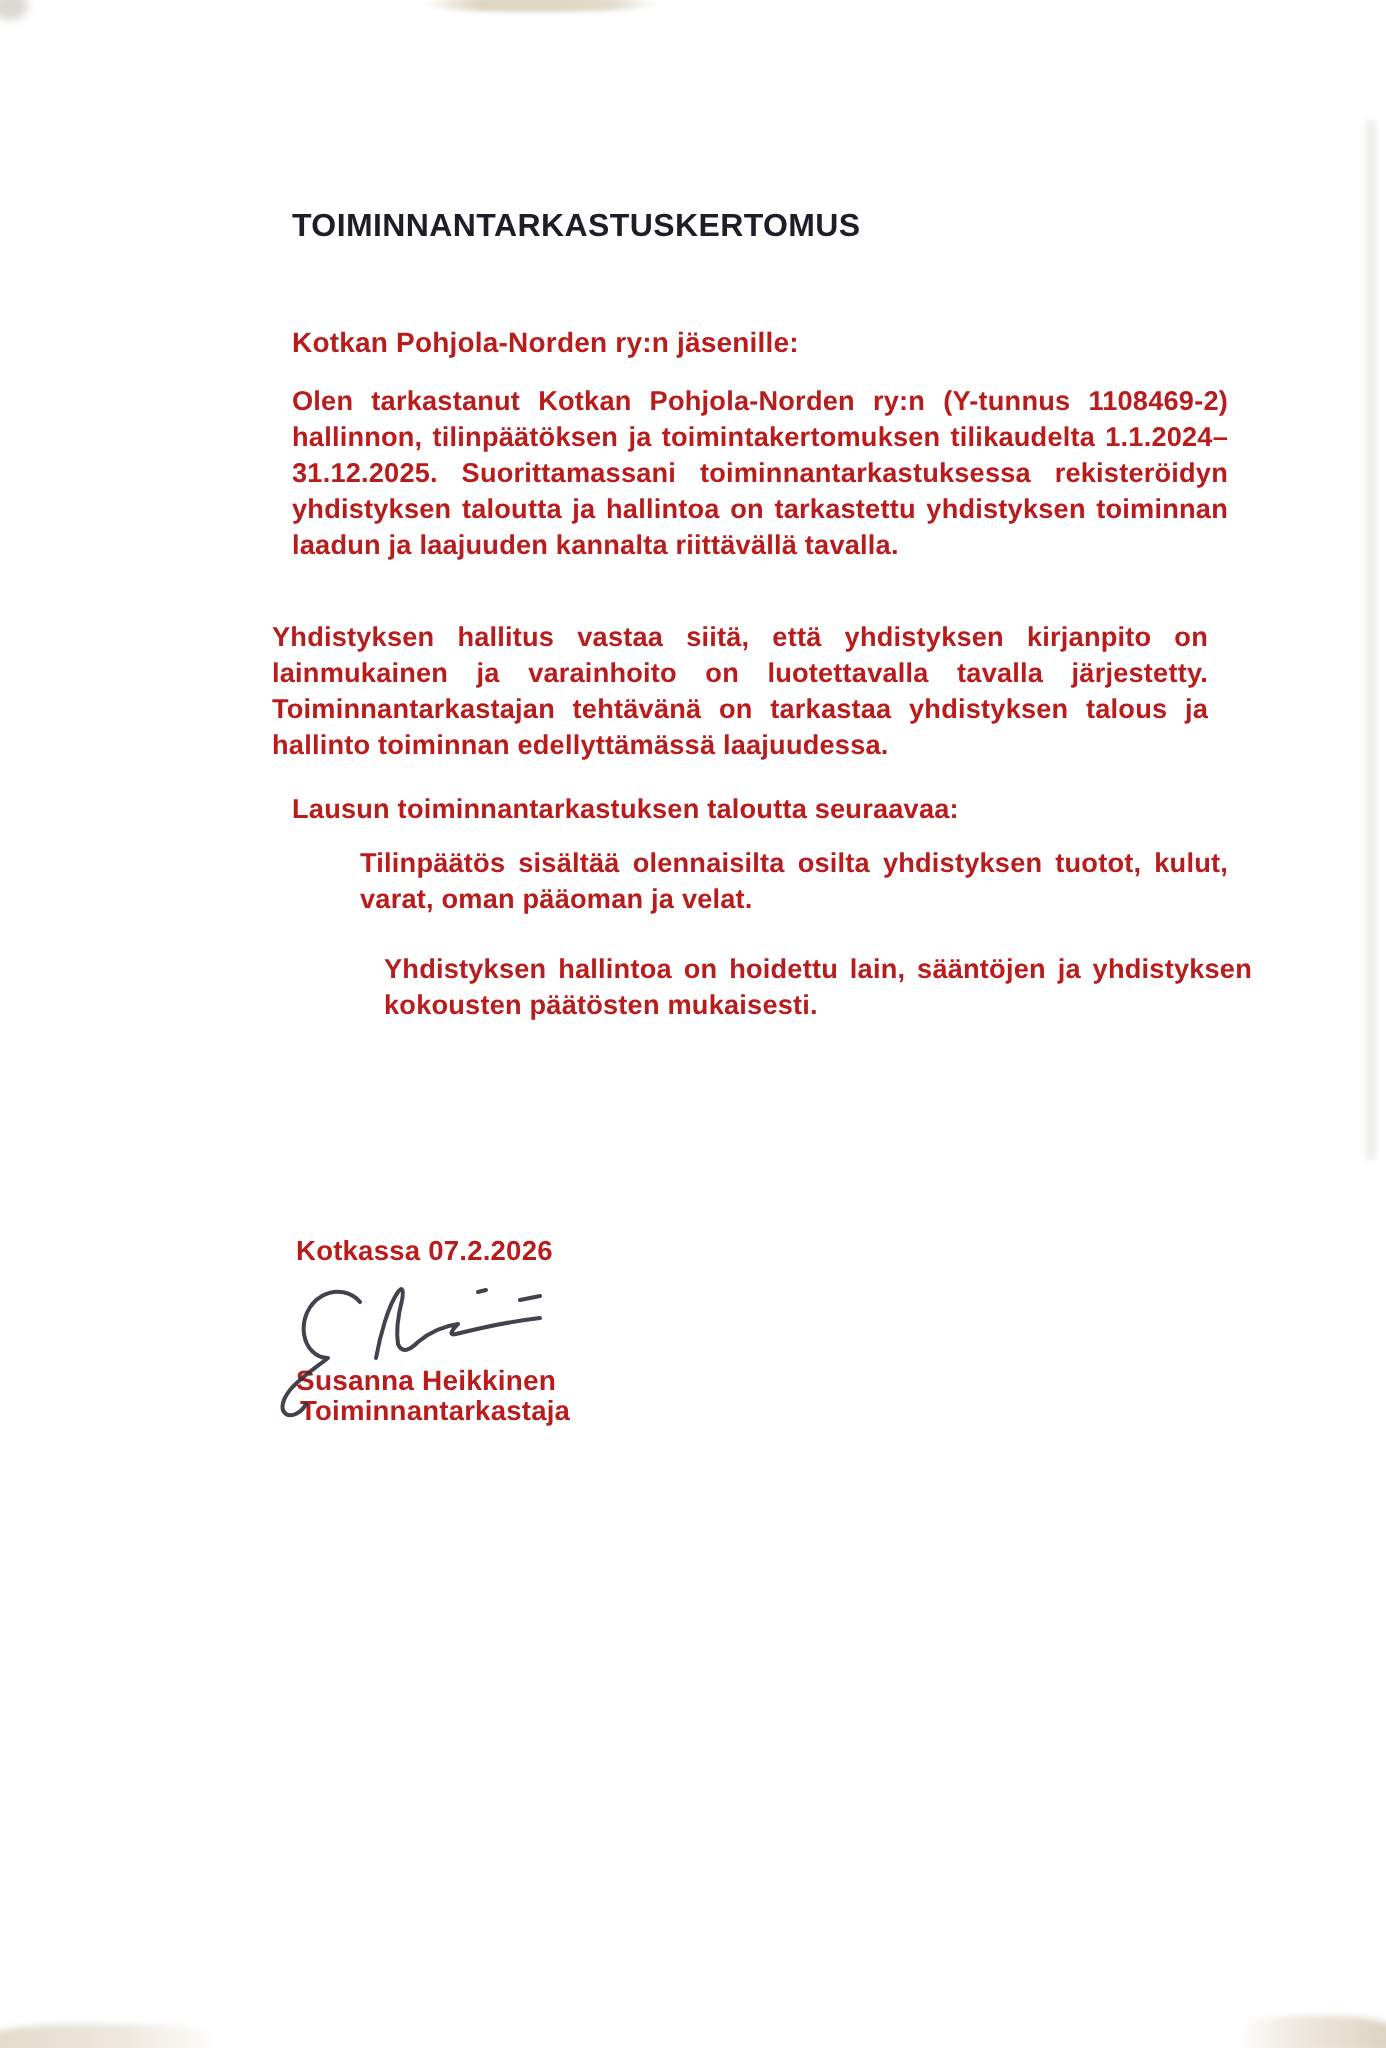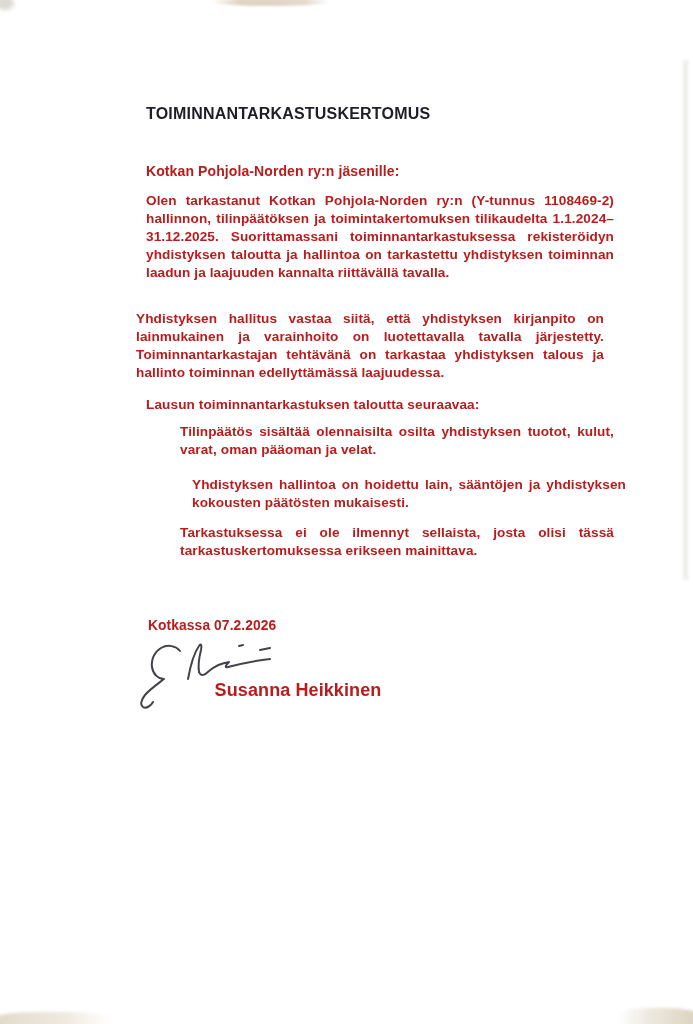--- a/index.html
+++ b/index.html
@@ -33,21 +33,21 @@
   }
   .salutation { left: 146px; top: 162px; width: 468px; font-size: 14px; }
   .para { text-align: justify; }
   .p1 { left: 146px; top: 192px; width: 468px; }
   .p2 { left: 136px; top: 310px; width: 468px; }
   .leadin { left: 146px; top: 396px; width: 468px; }
   .f1 { left: 180px; top: 423px; width: 434px; }
   .f2 { left: 180px; top: 476px; width: 434px; margin-left: 12px; }
   .f3 { left: 180px; top: 524px; width: 434px; }
   .dateline { left: 148px; top: 617px; width: 300px; font-size: 13.8px; }
-  .signer-name { left: 148px; top: 681px; width: 300px; font-size: 18px; text-align: center; }
+  .signer-name { left: 148px; top: 681px; width: 300px; font-size: 14px; }
   .signer-title { left: 150px; top: 697px; width: 300px; font-size: 13.8px; }
   .signature-svg {
     position: absolute;
     left: 130px; top: 635px;
     width: 160px; height: 80px;
     z-index: 3;
   }
   
   .artifact { position: absolute; pointer-events: none; }
   .smudge-top {
@@ -98,21 +98,20 @@
   <div class="txt para p1">Olen tarkastanut Kotkan Pohjola-Norden ry:n (Y-tunnus 1108469-2) hallinnon, tilinpäätöksen ja toimintakertomuksen tilikaudelta 1.1.2024–31.12.2025. Suorittamassani toiminnantarkastuksessa rekisteröidyn yhdistyksen taloutta ja hallintoa on tarkastettu yhdistyksen toiminnan laadun ja laajuuden kannalta riittävällä tavalla.</div>
 
   <div class="txt para p2">Yhdistyksen hallitus vastaa siitä, että yhdistyksen kirjanpito on lainmukainen ja varainhoito on luotettavalla tavalla järjestetty. Toiminnantarkastajan tehtävänä on tarkastaa yhdistyksen talous ja hallinto toiminnan edellyttämässä laajuudessa.</div>
 
   <div class="txt leadin">Lausun toiminnantarkastuksen taloutta seuraavaa:</div>
 
   <div class="txt para f1">Tilinpäätös sisältää olennaisilta osilta yhdistyksen tuotot, kulut, varat, oman pääoman ja velat.</div>
 
   <div class="txt para f2">Yhdistyksen hallintoa on hoidettu lain, sääntöjen ja yhdistyksen kokousten päätösten mukaisesti.</div>
 
-  <div class="txt para f3">Tarkastuksessa ei ole ilmennyt sellaista, josta olisi tässä tarkastuskertomuksessa erikseen mainittava.</div>
 
   <div class="txt dateline">Kotkassa 07.2.2026</div>
 
   <svg class="signature-svg" viewBox="0 0 160 80" aria-hidden="true">
     <g fill="none" stroke="#2f2f3a" stroke-width="2" stroke-linecap="round" stroke-linejoin="round" opacity="0.9">
 
       <path d="M 50 16
                C 46 11, 38 9, 31 13
                C 24 17, 21 25, 22 32
                C 23 39, 28 44, 34 44
@@ -131,14 +130,15 @@
                C 96 30, 94 33, 98 32
                C 106 30, 122 26, 140 24"></path>
 
       <path d="M 109 11 L 113 10"></path>
       <path d="M 130 15 L 140 13"></path>
     </g>
   </svg>
 
   <div class="txt signer-name">Susanna Heikkinen</div>
 
+  <div class="txt signer-title">Toiminnantarkastaja</div>
 
 </div>
 
 </body></html>

